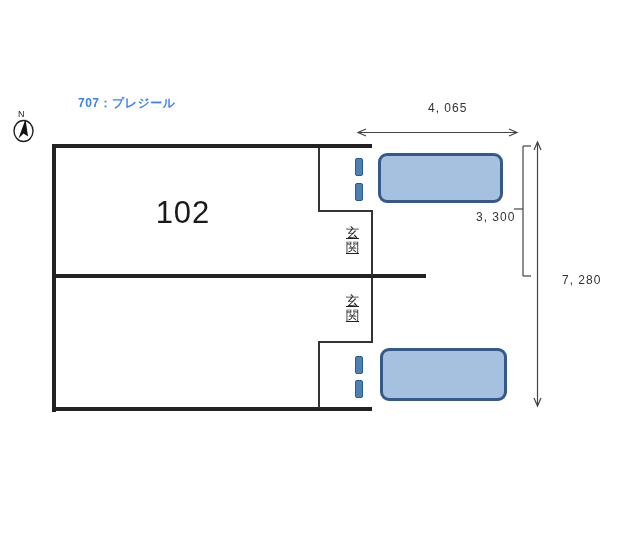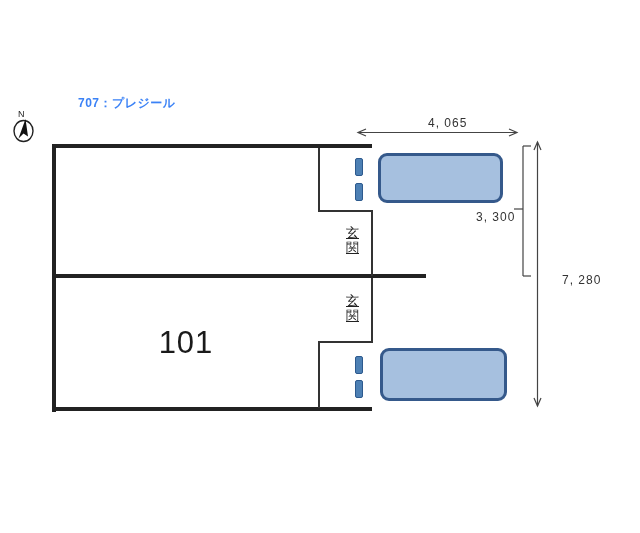--- a/index.html
+++ b/index.html
@@ -60,21 +60,21 @@
     background:#a6c0df;border:3px solid #35598b;border-radius:9px;
     box-sizing:border-box;
   }
   .p-upper{left:378px;top:153px;width:125px;height:50px;}
   .p-lower{left:380px;top:348px;width:127px;height:53px;}
   
   .dim{
     position:absolute;font-size:12px;color:#333333;
     letter-spacing:1px;white-space:nowrap;
   }
-  .dim-w{left:428px;top:116px;}
+  .dim-w{left:428px;top:101px;}
   .dim-d{left:476px;top:210px;}
   .dim-h{left:562px;top:273px;}
   
   .svgabs{position:absolute;}
   .compass{left:8px;top:104px;width:34px;height:44px;}
   .harrow{left:355px;top:126px;width:165px;height:13px;}
   .varrow{left:530px;top:138px;width:15px;height:273px;}
   .bracket{left:511px;top:143px;width:24px;height:136px;}
   .compass text{
     font-family:"Liberation Sans","DejaVu Sans",sans-serif;
@@ -100,21 +100,21 @@
   <div class="wall wall-divider"></div>
 
   <div class="pline u-v1"></div>
   <div class="pline u-h"></div>
   <div class="pline u-v2"></div>
 
   <div class="pline l-v2"></div>
   <div class="pline l-h"></div>
   <div class="pline l-v1"></div>
 
-  <div class="room-label r101">101</div>
+  <div class="room-label r102">102</div>
 
   <div class="genkan g102">玄関</div>
   <div class="genkan g101">玄関</div>
 
   <div class="step s1"></div>
   <div class="step s2"></div>
   <div class="step s3"></div>
   <div class="step s4"></div>
 
   <div class="parking p-upper"></div>

